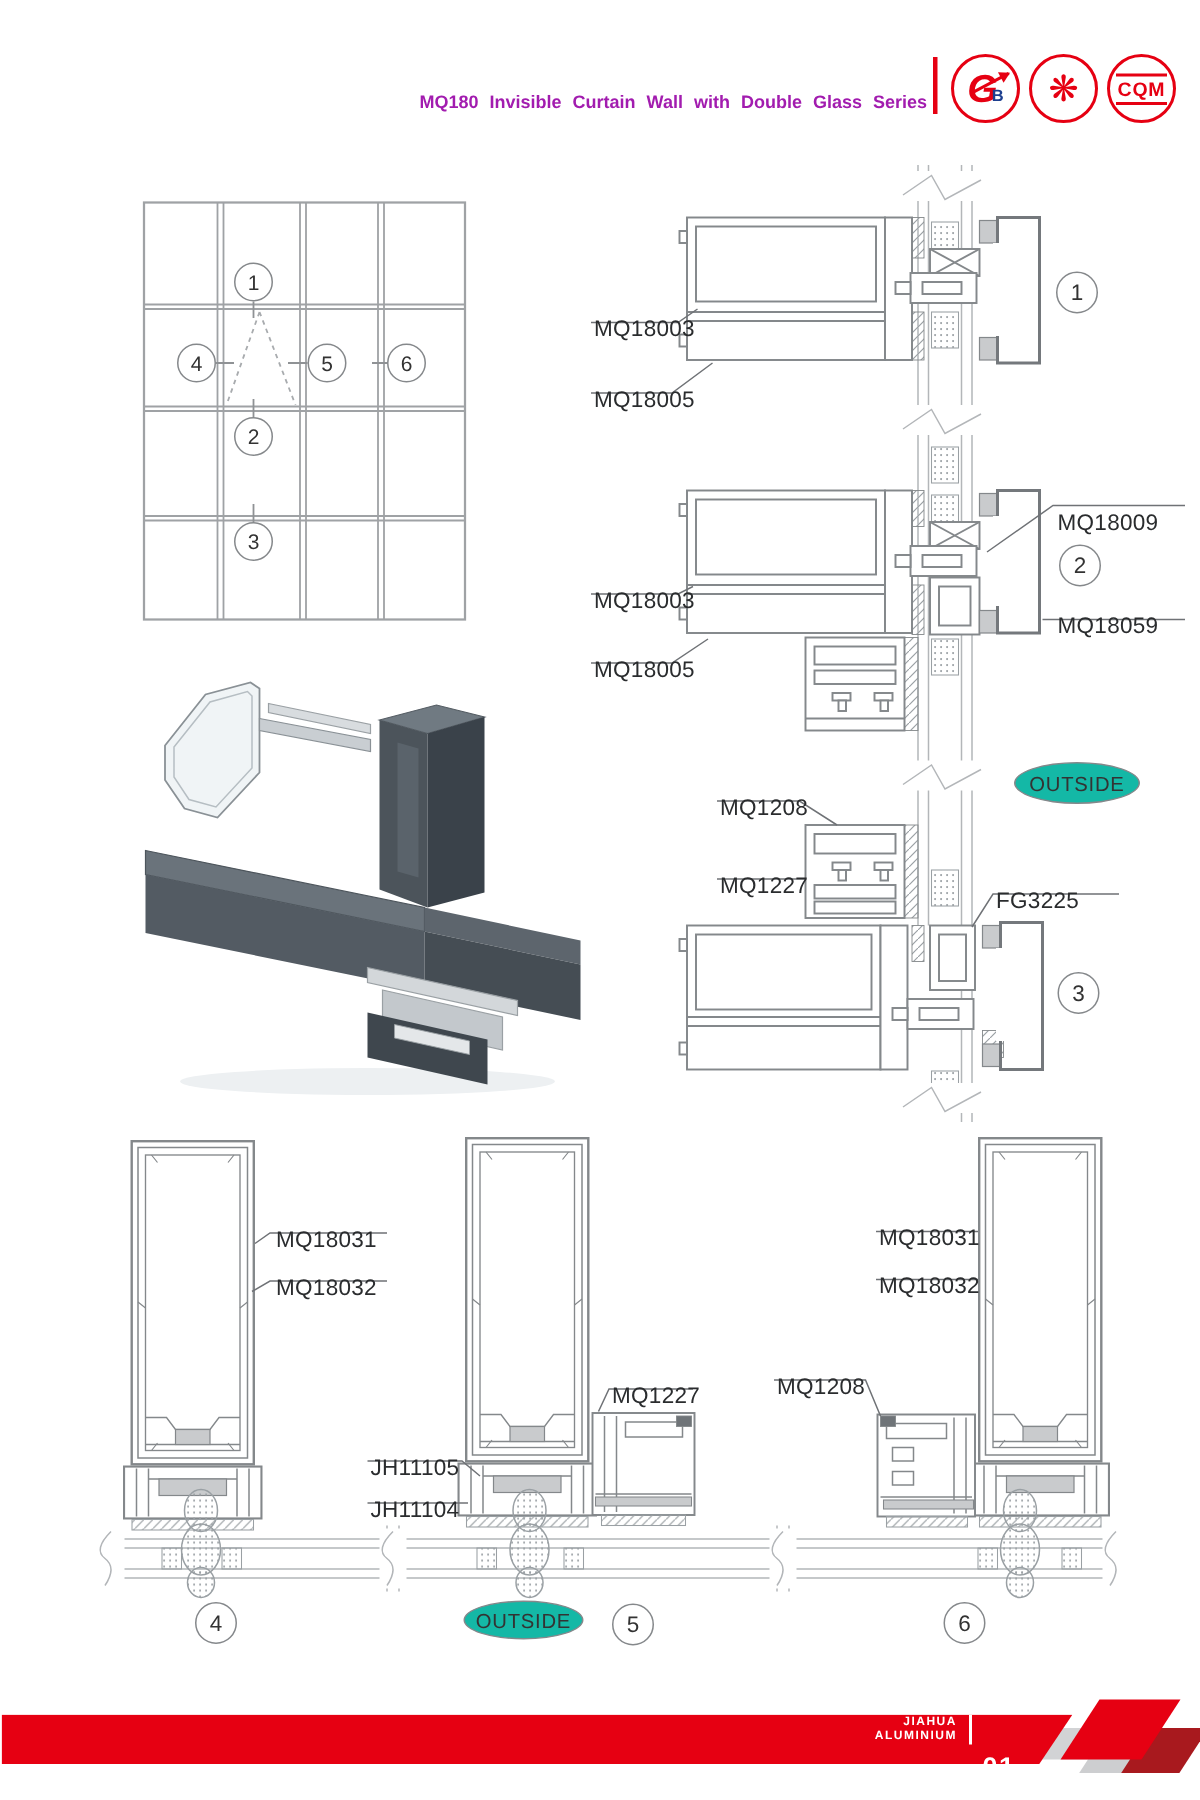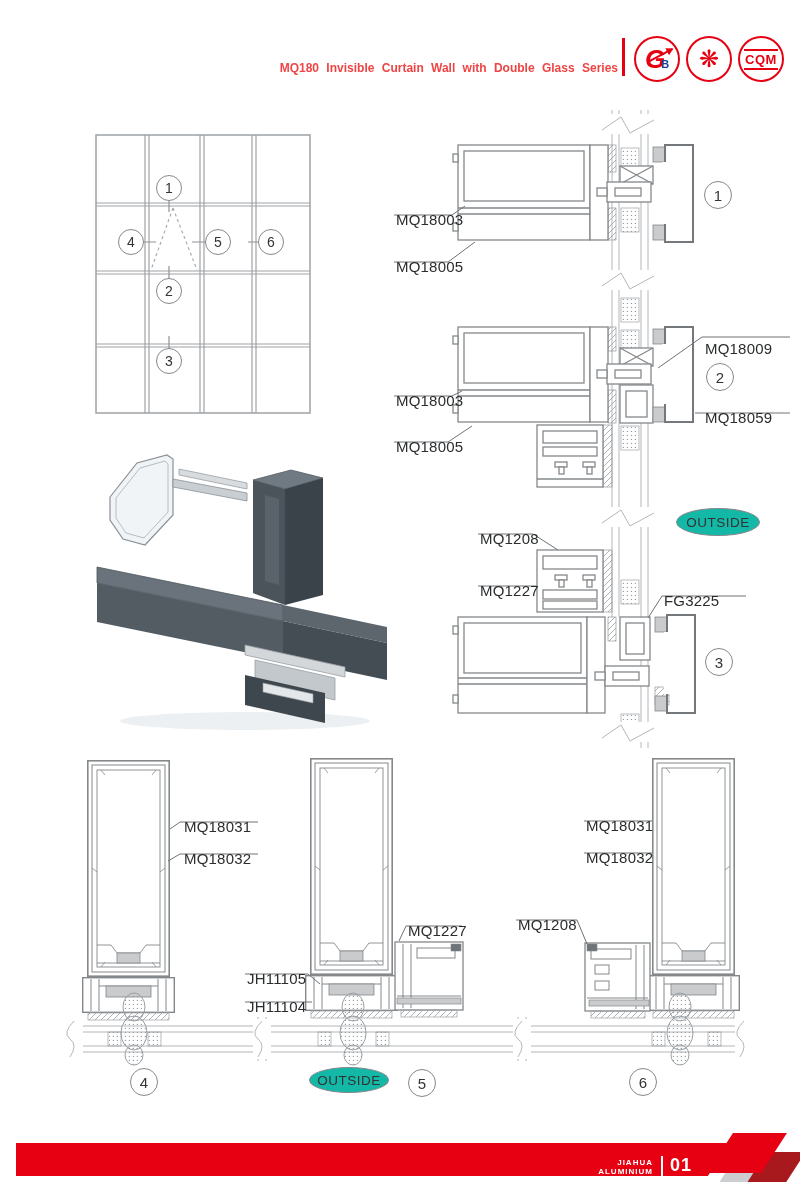--- a/index.html
+++ b/index.html
@@ -3,21 +3,21 @@
 <meta charset="utf-8">
 <style>
   :root{ --red:#e60012; --line:#8f9295; --glass:#b3b6b9; --ink:#2a2c2e; }
   html,body{margin:0;padding:0;background:#fff;}
   .page{position:relative;width:800px;height:1200px;background:#fff;overflow:hidden;
         font-family:"Liberation Sans", sans-serif;}
   
   .title-cn{position:absolute;top:28px;right:182px;font-size:24px;font-weight:800;
             color:#141414;letter-spacing:.5px;white-space:nowrap;}
   .title-en{position:absolute;top:61px;right:182px;font-size:12px;font-weight:600;
-            color:#ef4444;word-spacing:4px;white-space:nowrap;}
+            color:#a21caf;word-spacing:4px;white-space:nowrap;}
   .title-divider{position:absolute;left:622px;top:38px;width:3px;height:38px;background:var(--red);}
   .logo{position:absolute;top:36px;width:46px;height:46px;border:2px solid var(--red);
         border-radius:50%;box-sizing:border-box;display:flex;align-items:center;
         justify-content:center;color:var(--red);}
   .logo-gtb{left:634px;}
   .logo-gtb .g{font-size:26px;font-weight:800;font-style:italic;line-height:1;}
   .logo-gtb .b{font-size:11px;font-weight:800;color:#1d3f8f;margin-left:-4px;margin-top:10px;}
   .logo-gtb .swoosh{position:absolute;width:26px;height:2px;background:var(--red);
         transform:rotate(-28deg);top:16px;left:12px;}
   .logo-gtb .swoosh::after{content:"";position:absolute;right:-1px;top:-3px;border-left:7px solid var(--red);
@@ -29,22 +29,22 @@
   svg{position:absolute;}
   .plabel{position:absolute;font-size:15px;color:var(--ink);letter-spacing:.2px;white-space:nowrap;margin-top:16px;}
   .callout{position:absolute;width:28px;height:28px;border:1.3px solid #85888b;border-radius:50%;
            box-sizing:border-box;background:#fff;display:flex;align-items:center;justify-content:center;
            font-size:15px;color:#333;}
   .callout.small{width:26px;height:26px;font-size:14px;}
   .oval{position:absolute;border:1.3px solid #85888b;border-radius:50%;background:#14b8a6;
         display:flex;align-items:center;justify-content:center;font-size:13.5px;color:#333;
         letter-spacing:.5px;}
   
-  .footer-band{position:absolute;left:16px;top:1143px;width:714px;height:33px;background:var(--red);
-       clip-path:polygon(0 0,100% 0,96.9% 100%,0 100%);display:flex;align-items:flex-end;
+  .footer-band{position:absolute;left:1px;top:1143px;width:714px;height:33px;background:var(--red);
+       clip-path:polygon(0 0,100% 0,96.9% 100%,0 100%);display:flex;align-items:flex-start;
        justify-content:flex-end;padding-right:0;box-sizing:border-box;color:#fff;}
   .brand{ text-align:right;font-size:8px;font-weight:700;letter-spacing:1px;line-height:1.15;}
   .brand-bar{width:2px;height:20px;background:#fff;margin:0 7px 0 8px;}
   .pageno{font-size:18px;font-weight:800;margin-right:38px;letter-spacing:1px;margin-top:25px;}
   .para{position:absolute;transform:skewX(-33deg);}
   .p-gray1{left:694px;top:1152px;width:40px;height:21px;background:#d2d3d5;}
   .p-darkred{left:756px;top:1152px;width:40px;height:30px;background:#a8191e;}
   .p-gray2{left:724px;top:1168px;width:28px;height:14px;background:#cdced0;}
   .p-red{left:720px;top:1133px;width:54px;height:40px;background:var(--red);}
 </style>

